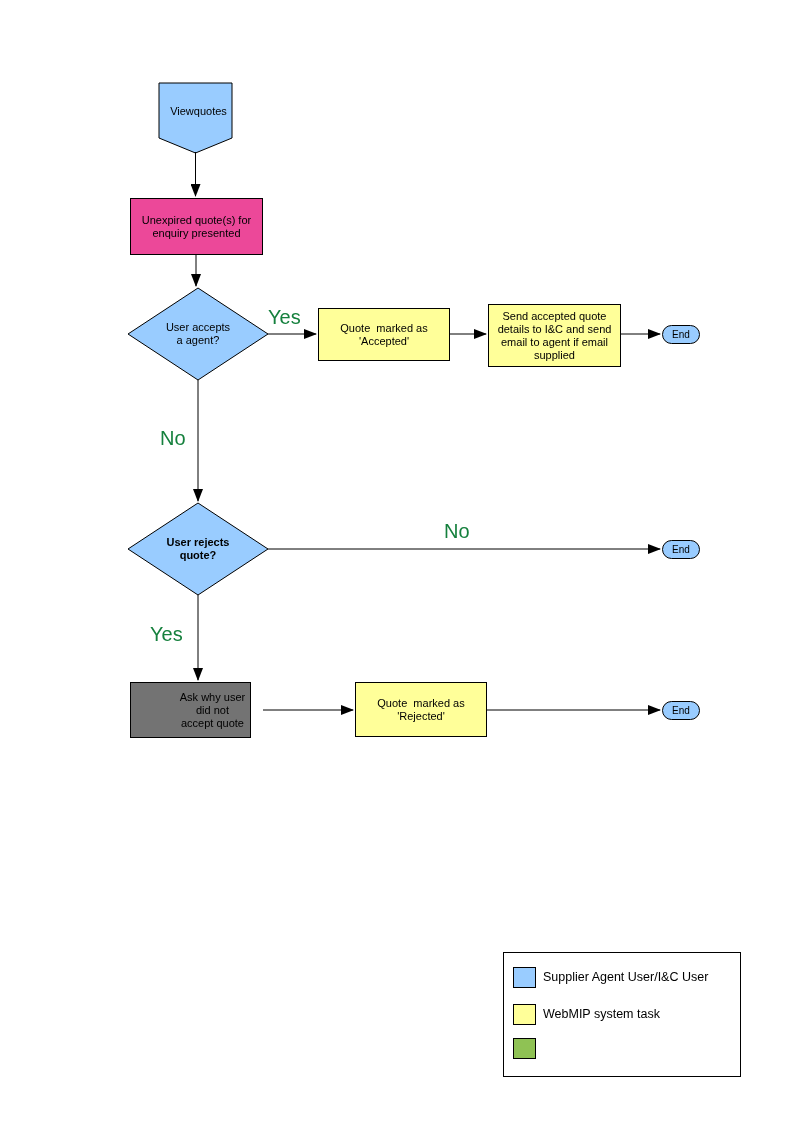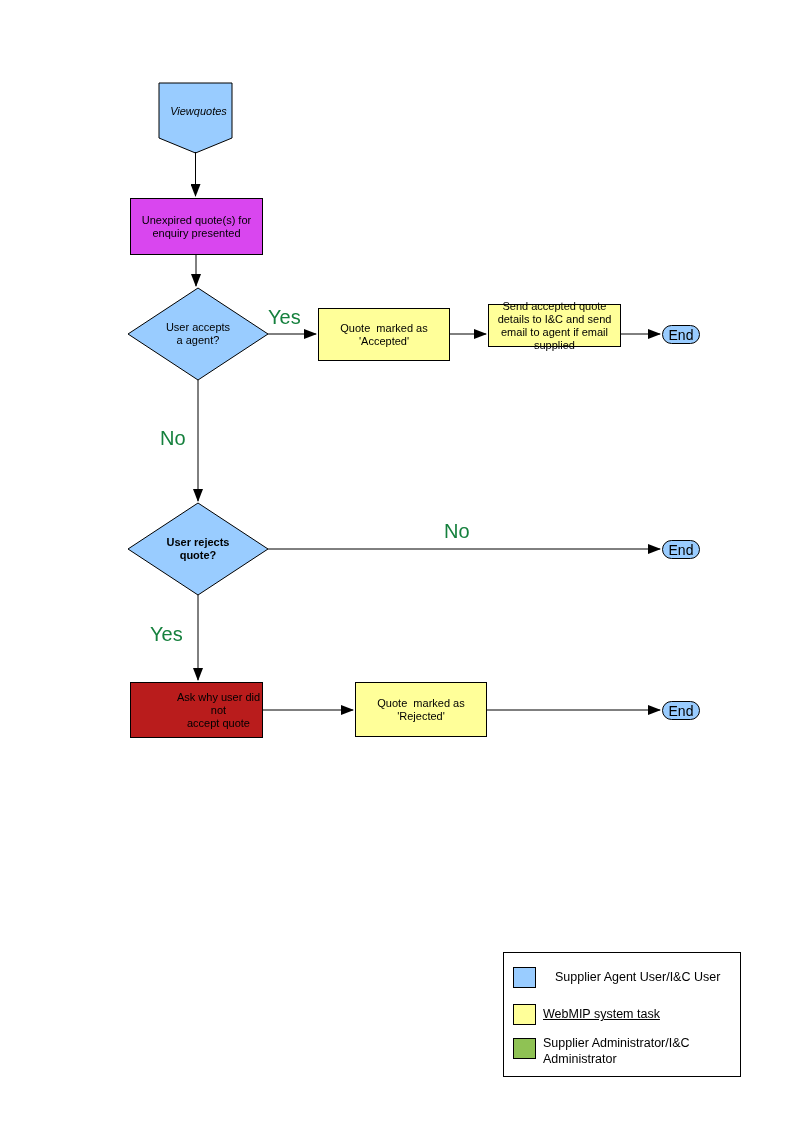--- a/index.html
+++ b/index.html
@@ -37,21 +37,21 @@
     white-space: pre-wrap;
   }
   .endcap {
     position: absolute;
     box-sizing: border-box;
     border: 1.5px solid #000000;
     border-radius: 10px;
     display: flex;
     align-items: center;
     justify-content: center;
-    font-size: 14px;
+    font-size: 10px;
   }
   .edge-label {
     position: absolute;
     font-size: 20px;
     line-height: 28px;
     color: #15803d;
   }
   .legend-box {
     position: absolute;
     left: 503px; top: 952px;
@@ -96,34 +96,34 @@
     <line x1="268" y1="334" x2="316" y2="334" stroke="#000000" stroke-width="1" marker-end="url(#arrow)"></line>
     <line x1="450" y1="334" x2="486" y2="334" stroke="#000000" stroke-width="1" marker-end="url(#arrow)"></line>
     <line x1="621" y1="334" x2="660" y2="334" stroke="#000000" stroke-width="1" marker-end="url(#arrow)"></line>
     <line x1="198" y1="380" x2="198" y2="501" stroke="#000000" stroke-width="1" marker-end="url(#arrow)"></line>
     <line x1="268" y1="549" x2="660" y2="549" stroke="#000000" stroke-width="1" marker-end="url(#arrow)"></line>
     <line x1="198" y1="595" x2="198" y2="680" stroke="#000000" stroke-width="1" marker-end="url(#arrow)"></line>
     <line x1="263" y1="710" x2="353" y2="710" stroke="#000000" stroke-width="1" marker-end="url(#arrow)"></line>
     <line x1="487" y1="710" x2="660" y2="710" stroke="#000000" stroke-width="1" marker-end="url(#arrow)"></line>
   </svg>
 
-  <div class="node-label" style="left:159px; top:88px; width:79px; height:46px;font-style:italic;">Viewquotes</div>
+  <div class="node-label" style="left:159px; top:88px; width:79px; height:46px;">Viewquotes</div>
 
-  <div class="proc" style="left: 130px; top: 198px; width: 133px; height: 57px; background-color: #d946ef;">Unexpired quote(s) for
+  <div class="proc" style="left: 130px; top: 198px; width: 133px; height: 57px; background-color: #ec4899;">Unexpired quote(s) for
 enquiry presented</div>
 
   <div class="proc" style="left: 318px; top: 308px; width: 132px; height: 53px; background-color: rgb(255, 255, 153);">Quote  marked as
 'Accepted'</div>
 
-  <div class="proc" style="left: 488px; top: 304px; width: 133px; height: 43px; background-color: rgb(255, 255, 153);">Send accepted quote
+  <div class="proc" style="left: 488px; top: 304px; width: 133px; height: 63px; background-color: rgb(255, 255, 153);">Send accepted quote
 details to I&amp;C and send
 email to agent if email
 supplied</div>
 
-  <div class="proc" style="left: 130px; top: 682px; width: 133px; height: 56px; background-color: #b91c1c; padding-left: 44px;">Ask why user did not
+  <div class="proc" style="left: 130px; top: 682px; width: 121px; height: 56px; background-color: #737373; padding-left: 44px;">Ask why user did not
 accept quote</div>
 
   <div class="proc" style="left: 355px; top: 682px; width: 132px; height: 55px; background-color: rgb(255, 255, 153);">Quote  marked as
 'Rejected'</div>
 
   <div class="node-label" style="left:138px; top:320px; width:120px; height:28px;">User accepts
 a agent?</div>
   <div class="node-label" style="left:138px; top:535px; width:120px; height:28px;font-weight:bold;">User rejects
 quote?</div>
 
@@ -132,22 +132,20 @@
   <div class="endcap" style="left: 662px; top: 701px; width: 38px; height: 19px; background-color: rgb(153, 204, 255);">End</div>
 
   <div class="edge-label" style="left:268px; top:303px;">Yes</div>
   <div class="edge-label" style="left:160px; top:424px;">No</div>
   <div class="edge-label" style="left:444px; top:517px;">No</div>
   <div class="edge-label" style="left:150px; top:620px;">Yes</div>
 
   <div class="legend-box"></div>
 
   <div class="swatch" style="left: 513px; top: 967px; background-color: rgb(153, 204, 255);"></div>
-  <div class="legend-label" style="top:969px;margin-left:12px;">Supplier Agent User/I&amp;C User</div>
+  <div class="legend-label" style="top:969px;">Supplier Agent User/I&amp;C User</div>
 
   <div class="swatch" style="left: 513px; top: 1004px; background-color: rgb(255, 255, 153);"></div>
-  <div class="legend-label" style="top:1006px;text-decoration:underline;">WebMIP system task</div>
+  <div class="legend-label" style="top:1006px;">WebMIP system task</div>
 
   <div class="swatch" style="left: 513px; top: 1038px; background-color: rgb(143, 194, 84);"></div>
-  <div class="legend-label" style="top:1035px;">Supplier Administrator/I&amp;C
-Administrator</div>
 
 </div>
 
 </body></html>

